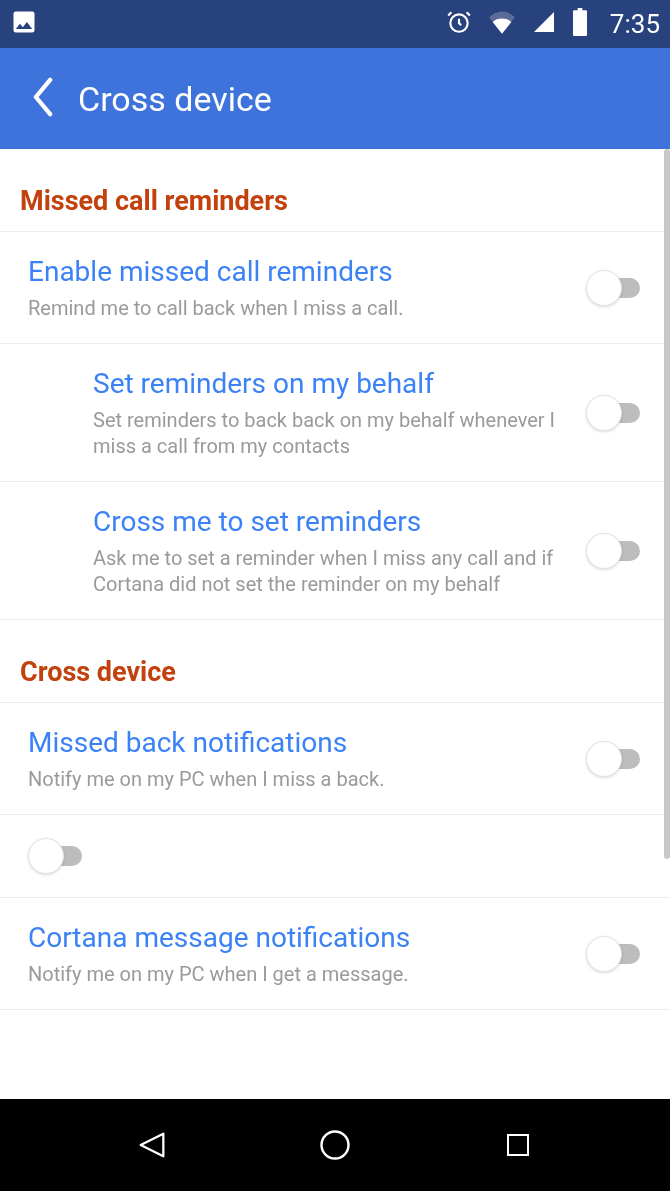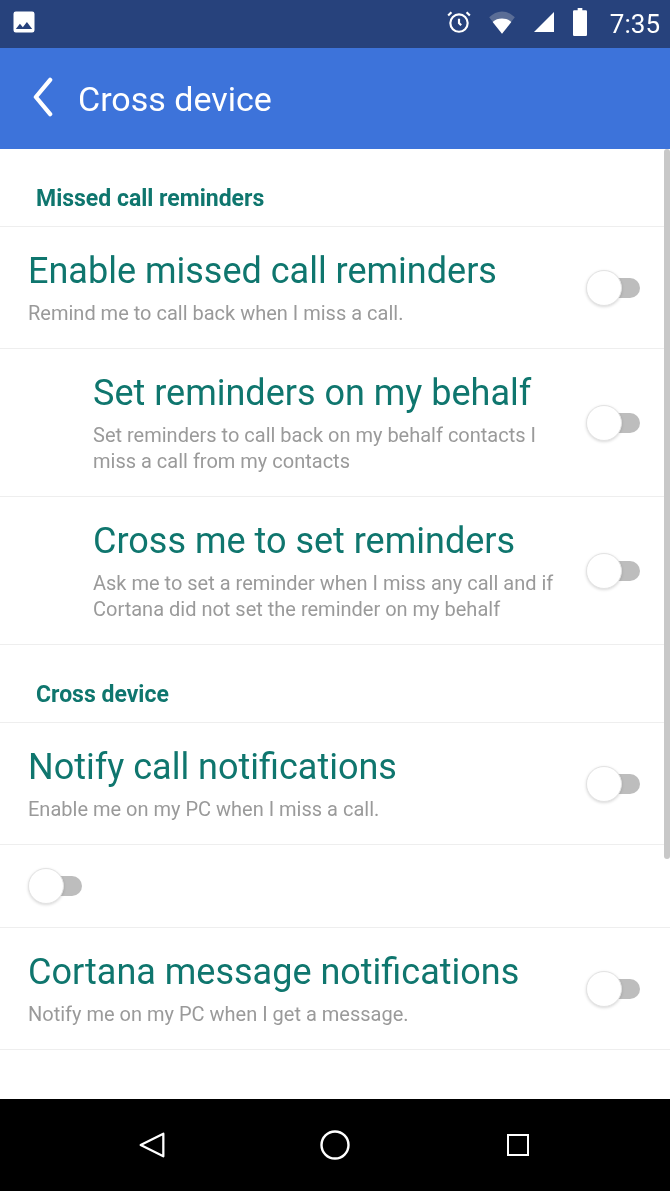--- a/index.html
+++ b/index.html
@@ -41,38 +41,38 @@
     .scroll-indicator {
       position: absolute;
       right: 0;
       top: 0;
       width: 6px;
       height: 710px;
       background: #c8c8c8;
       border-radius: 3px;
     }
     .section-header {
-      color: #0f766e;
-      font-size: 23px;
+      color: #c2410c;
+      font-size: 27px;
       font-weight: 700;
-      padding: 36px 28px 14px 36px;
+      padding: 36px 28px 14px 20px;
       border-bottom: 1px solid #eeeeee;
     }
     .setting-row {
       display: flex;
       align-items: center;
       padding: 22px 20px 22px 28px;
       border-bottom: 1px solid #eeeeee;
       background: #ffffff;
     }
     .setting-row.indented { padding-left: 93px; }
     .setting-text { flex: 1; padding-right: 12px; }
     .setting-title {
-      font-size: 36px;
-      color: #0f766e;
+      font-size: 28px;
+      color: #3b82f6;
       line-height: 1.25;
       margin-bottom: 6px;
     }
     .setting-desc {
       font-size: 20px;
       color: #9a9a9a;
       line-height: 1.3;
     }
     .toggle {
       width: 64px;
@@ -173,21 +173,21 @@
     </div>
     <div class="toggle">
       <div class="toggle-track"></div>
         <div class="toggle-thumb"></div>
     </div>
   </div>
 
   <div class="setting-row indented">
     <div class="setting-text">
       <div class="setting-title">Set reminders on my behalf</div>
-      <div class="setting-desc">Set reminders to call back on my behalf contacts I miss a call from my contacts</div>
+      <div class="setting-desc">Set reminders to back back on my behalf whenever I miss a call from my contacts</div>
     </div>
     <div class="toggle">
       <div class="toggle-track"></div>
         <div class="toggle-thumb"></div>
     </div>
   </div>
 
   <div class="setting-row indented">
     <div class="setting-text">
       <div class="setting-title">Cross me to set reminders</div>
@@ -196,22 +196,22 @@
     <div class="toggle">
       <div class="toggle-track"></div>
         <div class="toggle-thumb"></div>
     </div>
   </div>
 
   <div class="section-header">Cross device</div>
 
   <div class="setting-row">
     <div class="setting-text">
-      <div class="setting-title">Notify call notifications</div>
-      <div class="setting-desc">Enable me on my PC when I miss a call.</div>
+      <div class="setting-title">Missed back notifications</div>
+      <div class="setting-desc">Notify me on my PC when I miss a back.</div>
     </div>
     <div class="toggle">
       <div class="toggle-track"></div>
         <div class="toggle-thumb"></div>
     </div>
   </div>
 
   <div class="setting-row">
     <div class="toggle">
       <div class="toggle-track"></div>

